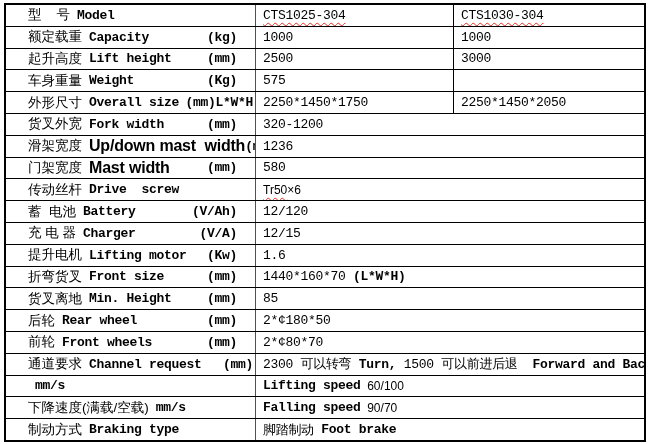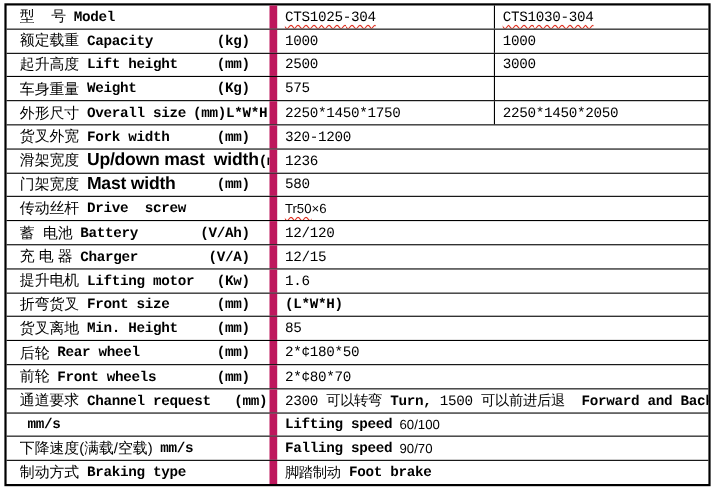--- a/index.html
+++ b/index.html
@@ -35,22 +35,22 @@
   .row:first-child { border-top: none; }
   .cell {
     display: flex;
     align-items: center;
     overflow: hidden;
     white-space: pre;
   }
   .label-cell {
     width: 227px;
     flex: 0 0 227px;
-    border-right: 7px solid #be185d;
-    padding-left: 12px;
+    border-right: 1px solid #be185d;
+    padding-left: 22px;
   }
   .value-cell {
     flex: 1 1 auto;
     padding-left: 7px;
   }
   .value-cell.col1 {
     flex: 0 0 190px;
     border-right: 1px solid #000000;
     text-align: center;
   }
@@ -160,21 +160,21 @@
       <div class="row">
         <div class="cell label-cell"><span class="zh">充 电 器</span><span class="en">Charger</span><span class="unit">(V/A)</span></div>
         <div class="cell value-cell"><span class="seg">12/15</span></div>
       </div>
       <div class="row">
         <div class="cell label-cell"><span class="zh">提升电机</span><span class="en">Lifting motor</span><span class="unit">(Kw)</span></div>
         <div class="cell value-cell"><span class="seg">1.6</span></div>
       </div>
       <div class="row">
         <div class="cell label-cell"><span class="zh">折弯货叉</span><span class="en">Front size</span><span class="unit">(mm)</span></div>
-        <div class="cell value-cell"><span class="seg b">(L*W*H)</span></div>
+        <div class="cell value-cell"><span class="seg">1440*160*70 </span><span class="seg b">(L*W*H)</span></div>
       </div>
       <div class="row">
         <div class="cell label-cell"><span class="zh">货叉离地</span><span class="en">Min. Height</span><span class="unit">(mm)</span></div>
         <div class="cell value-cell"><span class="seg">85</span></div>
       </div>
       <div class="row">
         <div class="cell label-cell"><span class="zh">后轮</span><span class="en">Rear wheel</span><span class="unit">(mm)</span></div>
         <div class="cell value-cell"><span class="seg">2*¢180*50</span></div>
       </div>
       <div class="row">

